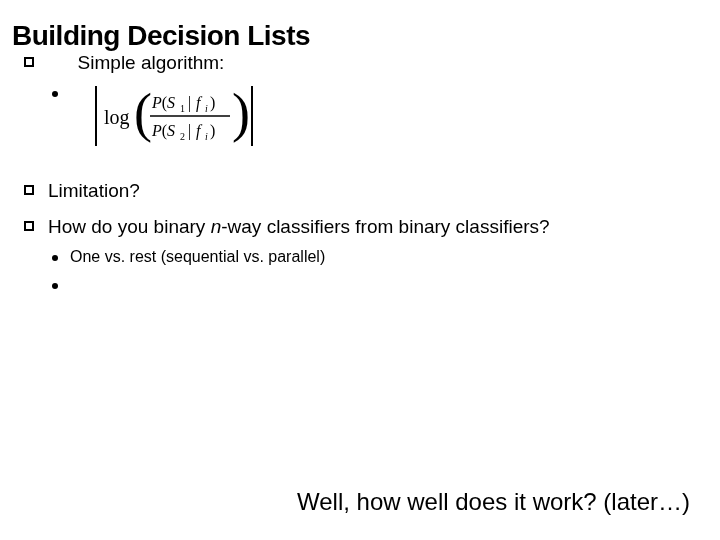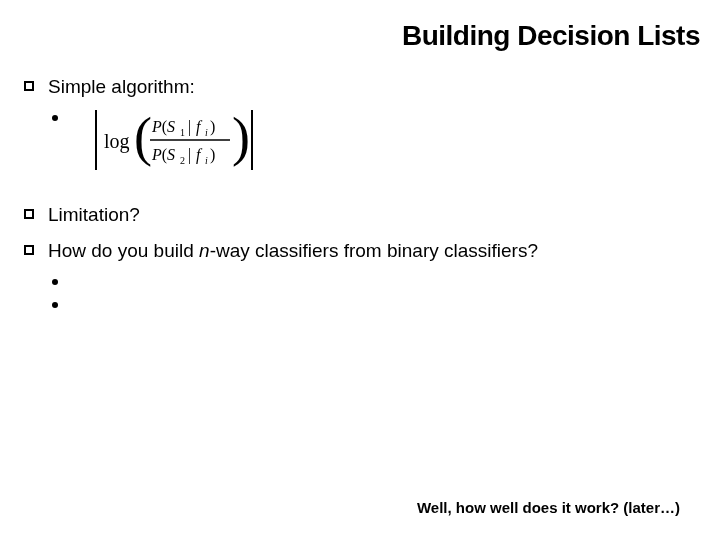--- a/index.html
+++ b/index.html
@@ -12,23 +12,21 @@
       height: 540px;
       background: #ffffff;
       font-family: Arial, Helvetica, sans-serif;
       color: #000000;
       padding: 20px 20px 20px 12px;
       position: relative;
     }
     .title {
       font-size: 28px;
       font-weight: bold;
-      margin-bottom: 24px;
       letter-spacing: -0.5px;
-      text-align: right;
     }
     ul.outer {
       list-style: none;
       padding-left: 12px;
     }
     ul.outer > li {
       display: flex;
       align-items: flex-start;
       margin-bottom: 14px;
     }
@@ -36,20 +34,21 @@
       width: 10px;
       height: 10px;
       border: 2px solid #000;
       background: #fff;
       flex-shrink: 0;
       margin-top: 5px;
       margin-right: 14px;
     }
     ul.outer > li > .content {
       font-size: 19px;
+      text-align: center;
     }
     ul.inner {
       list-style: none;
       padding-left: 4px;
       margin-top: 10px;
     }
     ul.inner > li {
       display: flex;
       align-items: flex-start;
       margin-bottom: 10px;
@@ -73,23 +72,23 @@
     }
     .formula-block svg {
       display: block;
     }
     .nway-line .italic-n {
       font-style: italic;
     }
     .footer {
       position: absolute;
       bottom: 24px;
-      right: 40px;
-      font-size: 15px;
-      font-weight: bold;
+      right: 30px;
+      font-size: 24px;
+      font-weight: normal;
     }
   </style>
 </head>
 <body>
 
 <h1 class="title">Building Decision Lists</h1>
 
 <ul class="outer">
 
   <li>
@@ -141,24 +140,25 @@
   <li>
     <span class="bullet-square"></span>
     <div class="content">
       <span>Limitation?</span>
     </div>
   </li>
 
   <li>
     <span class="bullet-square"></span>
     <div class="content nway-line">
-      <span>How do you build </span><span class="italic-n">n</span><span>-way classifiers from binary classifiers?</span>
+      <span>How do you binary </span><span class="italic-n">n</span><span>-way classifiers from binary classifiers?</span>
       <ul class="inner">
         <li>
           <span class="bullet-dot"></span>
+          <span class="subtext">One vs. rest (sequential vs. parallel)</span>
         </li>
         <li>
           <span class="bullet-dot"></span>
         </li>
       </ul>
     </div>
   </li>
 
 </ul>
 

